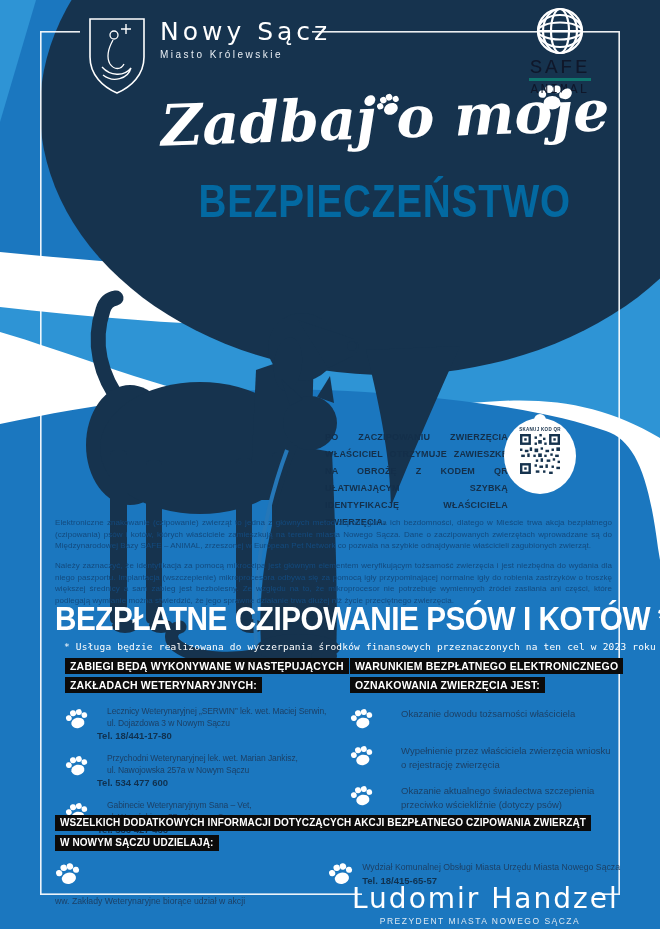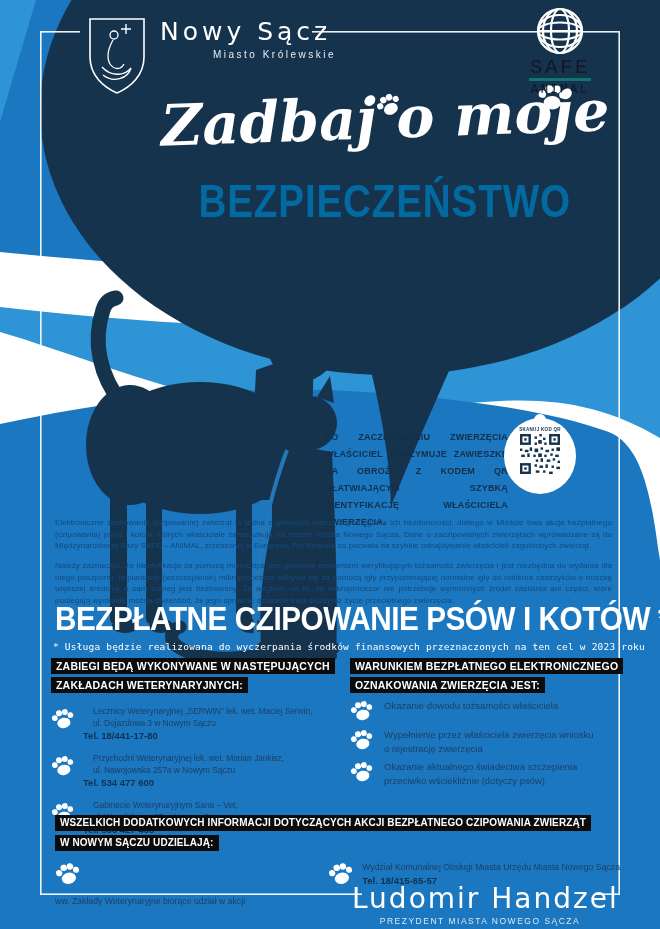--- a/index.html
+++ b/index.html
@@ -7,21 +7,21 @@
     position:relative;width:660px;height:929px;overflow:hidden;
     background:#ffffff;
     font-family:"Liberation Sans","DejaVu Sans",sans-serif;
   }
   .abs{position:absolute;}
   svg.bg{position:absolute;left:0;top:0;width:660px;height:929px;display:block;}
 
   
   .city-block{left:160px;top:17px;width:180px;color:#fff;}
   .city-name{font-size:25px;letter-spacing:4px;font-weight:400;font-family:"DejaVu Sans",sans-serif;}
-  .city-sub{font-size:10px;letter-spacing:2.5px;text-align:right;width:176px;margin-top:3px;color:#e8eef4;}
+  .city-sub{font-size:10px;letter-spacing:2.5px;text-align:left;width:176px;margin-top:3px;color:#e8eef4;}
   .safe-logo{left:518px;top:4px;width:84px;text-align:center;color:#0f172a;font-family:Liberation Mono, monospace;}
   .safe-word{font-size:21px;letter-spacing:2.5px;font-weight:500;margin-top:-2px;}
   .animal-word{font-size:13px;letter-spacing:2px;font-weight:400;margin-top:-1px;border-top:3px solid #0f766e;display:inline-block;padding:1px 2px 0;}
 
   
   .title-script{left:145px;top:84px;width:480px;text-align:center;color:#fff;
     font-family:"DejaVu Serif","Liberation Serif",serif;font-style:italic;font-weight:700;
     font-size:57px;transform:rotate(-2deg);}
   .title-main{left:150px;top:174px;width:470px;text-align:center;color:#0369a1;}
   .title-main span{display:inline-block;transform:scaleX(.84);transform-origin:center;
@@ -38,37 +38,37 @@
 
   
   .para{left:55px;width:557px;font-size:8px;line-height:11.6px;color:#134a7e;
     text-align:justify;letter-spacing:.05px;}
   .para.p1{top:517px;} .para.p2{top:560px;}
 
   
   .headline{left:55px;top:600px;color:#fff;white-space:nowrap;}
   .headline span{display:inline-block;font-size:33px;font-weight:700;letter-spacing:-.5px;
     transform:scaleX(.9);transform-origin:left;}
-  .headline-note{left:53px;top:641px;color:#fff;font-family:"DejaVu Sans Mono","Liberation Mono",monospace;
+  .headline-note{left:64px;top:641px;color:#fff;font-family:"DejaVu Sans Mono","Liberation Mono",monospace;
     font-size:9.5px;letter-spacing:.2px;white-space:nowrap;}
 
   
   .hl{display:inline-block;background:#0b0b0b;color:#fff;font-weight:700;
     padding:2px 5px;line-height:12px;margin-bottom:1px;white-space:nowrap;}
   .hl-11{font-size:10.5px;letter-spacing:.2px;}
   .hl-10{font-size:10px;letter-spacing:.1px;}
 
   
-  .col-left{left:51px;top:656px;width:280px;}
+  .col-left{left:65px;top:656px;width:280px;}
   .col-right{left:350px;top:656px;width:268px;}
   .vet-item{display:flex;gap:8px;margin-top:11px;align-items:flex-start;}
   .vet-item .paw{flex:0 0 24px;margin-top:2px;}
   .vet-lines{font-size:8.5px;line-height:12px;color:#1c4066;letter-spacing:-.1px;white-space:nowrap;margin-left:10px;}
   .vet-tel{font-size:9.5px;font-weight:700;color:#10314f;margin-top:1px;}
-  .cond-item{display:flex;gap:10px;margin-top:5px;align-items:flex-start;}
+  .cond-item{display:flex;gap:27px;margin-top:13px;align-items:flex-start;}
   .cond-item .paw{flex:0 0 24px;margin-top:0;}
   .cond-lines{font-size:9.5px;line-height:13.5px;color:#1c4066;}
 
   
   .bottom-info{left:55px;top:812px;width:565px;}
   .bottom-items{display:flex;margin-top:9px;}
   .info-item{display:flex;gap:8px;align-items:flex-start;}
   .info-item .paw{flex:0 0 26px;}
   .info-lines{font-size:8.7px;line-height:12px;color:#1c4066;white-space:nowrap;}
   .info-item.first{width:276px;flex-direction:column;}

